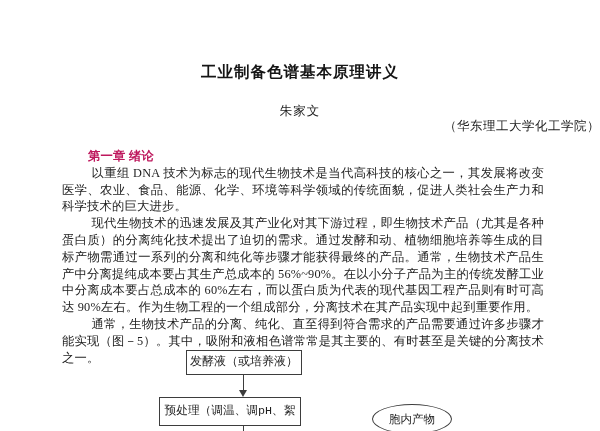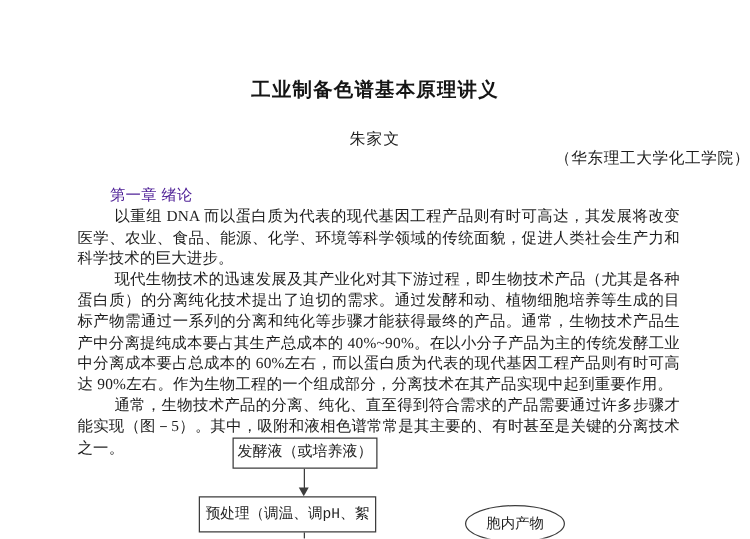--- a/index.html
+++ b/index.html
@@ -49,23 +49,23 @@
     width: 482px;
     font-size: 12.3px;
     line-height: 16.8px;
     text-align: justify;
     letter-spacing: 0.2px;
   }
   .chapter-heading {
     font-family: "Liberation Sans", "DejaVu Sans", sans-serif;
     font-size: 12.3px;
     line-height: 16.8px;
-    font-weight: 400;
+    font-weight: 700;
     margin-left: 26px;
-    color: #4c1d95;
+    color: #be185d;
   }
   .content p {
     text-indent: 2.4em;
   }
   
   .fc-box {
     position: absolute;
     border: 1px solid var(--line, #3d3d3d);
     background: var(--background, #fff);
     text-align: center;
@@ -118,22 +118,22 @@
 <div class="page">
 
   <h1 class="doc-title">工业制备色谱基本原理讲义</h1>
 
   <div class="doc-author">朱家文</div>
 
   <div class="doc-affiliation">（华东理工大学化工学院）</div>
 
   <div class="content">
     <h2 class="chapter-heading">第一章 绪论</h2>
-    <p>以重组 DNA 而以蛋白质为代表的现代基因工程产品则有时可高达，其发展将改变医学、农业、食品、能源、化学、环境等科学领域的传统面貌，促进人类社会生产力和科学技术的巨大进步。</p>
-    <p>现代生物技术的迅速发展及其产业化对其下游过程，即生物技术产品（尤其是各种蛋白质）的分离纯化技术提出了迫切的需求。通过发酵和动、植物细胞培养等生成的目标产物需通过一系列的分离和纯化等步骤才能获得最终的产品。通常，生物技术产品生产中分离提纯成本要占其生产总成本的 40%~90%。在以小分子产品为主的传统发酵工业中分离成本要占总成本的 60%左右，而以蛋白质为代表的现代基因工程产品则有时可高达 90%左右。作为生物工程的一个组成部分，分离技术在其产品实现中起到重要作用。</p>
+    <p>以重组 DNA 技术为标志的现代生物技术是当代高科技的核心之一，其发展将改变医学、农业、食品、能源、化学、环境等科学领域的传统面貌，促进人类社会生产力和科学技术的巨大进步。</p>
+    <p>现代生物技术的迅速发展及其产业化对其下游过程，即生物技术产品（尤其是各种蛋白质）的分离纯化技术提出了迫切的需求。通过发酵和动、植物细胞培养等生成的目标产物需通过一系列的分离和纯化等步骤才能获得最终的产品。通常，生物技术产品生产中分离提纯成本要占其生产总成本的 56%~90%。在以小分子产品为主的传统发酵工业中分离成本要占总成本的 60%左右，而以蛋白质为代表的现代基因工程产品则有时可高达 90%左右。作为生物工程的一个组成部分，分离技术在其产品实现中起到重要作用。</p>
     <p>通常，生物技术产品的分离、纯化、直至得到符合需求的产品需要通过许多步骤才能实现（图－5）。其中，吸附和液相色谱常常是其主要的、有时甚至是关键的分离技术之一。</p>
   </div>
 
   <div>
     <div class="fc-box box-feed">发酵液（或培养液）</div>
 
     <div class="fc-vline l1"></div>
 
     <div class="fc-arrowhead"></div>
 

